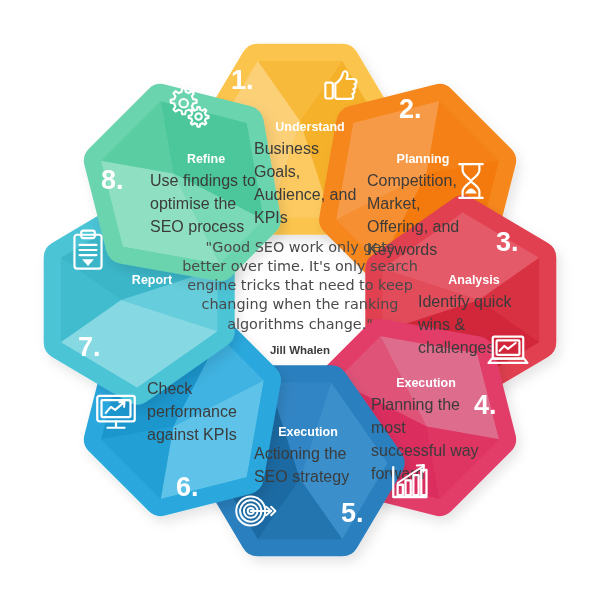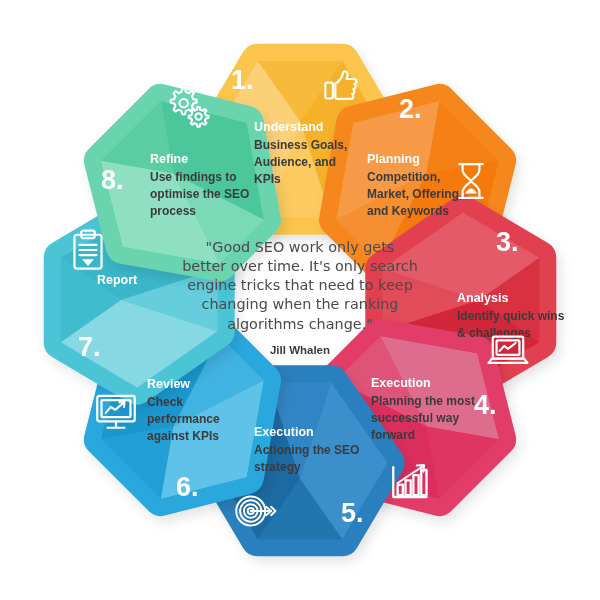--- a/index.html
+++ b/index.html
@@ -21,24 +21,25 @@
     width: 120px;
     pointer-events: none;
   }
   .petal-title {
     font-size: 12.5px;
     font-weight: bold;
     color: #ffffff;
     line-height: 1.25;
     margin-bottom: 1px;
     white-space: nowrap;
+    text-align: center;
   }
   .petal-desc {
-    font-size: 12px;
-    font-weight: bold;
+    font-size: 16px;
+    font-weight: normal;
     color: #3b3b3b;
     line-height: 1.45;
   }
   .petal-num {
     position: absolute;
     font-size: 27px;
     font-weight: bold;
     color: #ffffff;
     line-height: 1;
     pointer-events: none;
@@ -185,40 +186,39 @@
     <div class="petal-desc">Business Goals, Audience, and KPIs</div>
   </div>
   <div class="petal-num" style="left:231px; top:67px;">1.</div>
 
   <div class="petal-label" style="left:367px; top:152px; width:112px;">
     <div class="petal-title">Planning</div>
     <div class="petal-desc">Competition, Market, Offering, and Keywords</div>
   </div>
   <div class="petal-num" style="left:399px; top:96px;">2.</div>
 
-  <div class="petal-label" style="left:418px; top:291px; width:112px;margin-left:39px;">
+  <div class="petal-label" style="left:418px; top:273px; width:112px;">
     <div class="petal-title">Analysis</div>
     <div class="petal-desc">Identify quick wins &amp; challenges</div>
   </div>
   <div class="petal-num" style="left:496px; top:229px;">3.</div>
 
   <div class="petal-label" style="left:371px; top:376px; width:110px;">
     <div class="petal-title">Execution</div>
     <div class="petal-desc">Planning the most successful way forward</div>
   </div>
   <div class="petal-num" style="left:474px; top:392px;">4.</div>
 
   <div class="petal-label" style="left:254px; top:425px; width:108px;">
     <div class="petal-title">Execution</div>
     <div class="petal-desc">Actioning the SEO strategy</div>
   </div>
   <div class="petal-num" style="left:341px; top:500px;">5.</div>
 
   <div class="petal-label" style="left:147px; top:377px; width:104px;">
-    <div class="petal-title">Review</div>
     <div class="petal-desc">Check performance against KPIs</div>
   </div>
   <div class="petal-num" style="left:176px; top:474px;">6.</div>
 
   <div class="petal-label" style="left:97px; top:273px; width:110px;">
     <div class="petal-title">Report</div>
   </div>
   <div class="petal-num" style="left:78px; top:334px;">7.</div>
 
   <div class="petal-label" style="left:150px; top:152px; width:112px;">

